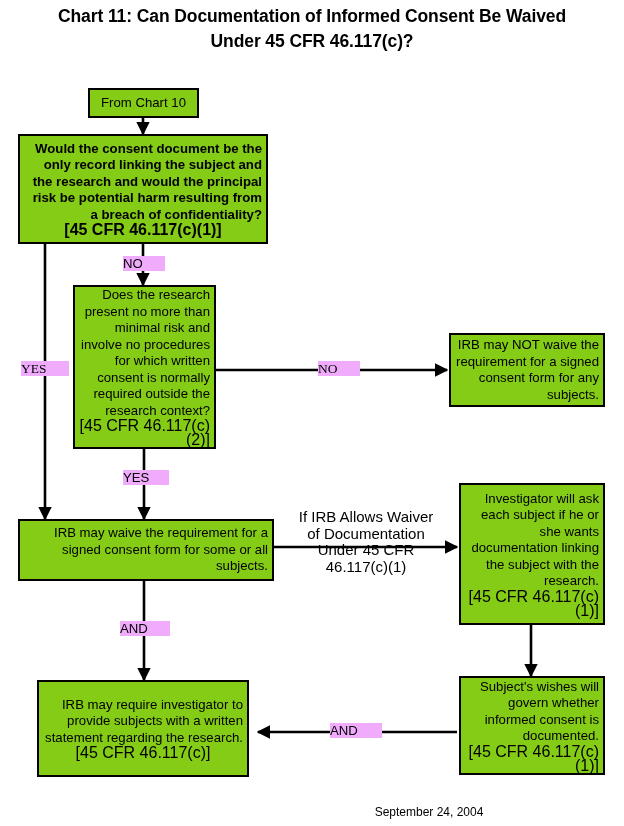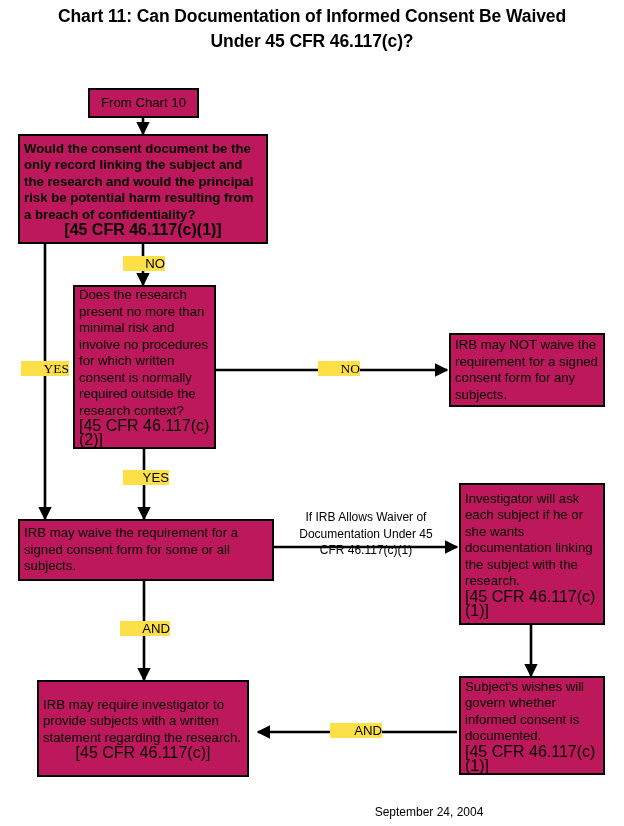--- a/index.html
+++ b/index.html
@@ -37,61 +37,61 @@
     letter-spacing: -0.1px;
     line-height: 25px;
   }
   #title-line1 { top: 4px; }
   #title-line2 { top: 29px; }
 
   
   .box {
     position: absolute;
     box-sizing: border-box;
-    background: #be185d;
+    background: #84cc16;
     border: 2.4px solid #000000;
     display: flex;
     flex-direction: column;
     align-items: center;
     justify-content: center;
-    text-align: left;
+    text-align: right;
     font-family: "Liberation Sans", sans-serif;
     font-size: 13.2px;
     line-height: 16.5px;
     padding: 2px 4px;
     z-index: 3;
   }
   .box .cfr {
     font-size: 16px;
     line-height: 14px;
     display: block;
   }
   .box .maintext { display: block; }
 
   
   .edge-label {
     position: absolute;
-    background: #fde047;
-    text-align: right;
+    background: #f0abfc;
+    text-align: left;
     z-index: 4;
     font-family: "Liberation Sans", sans-serif;
     font-size: 13.2px;
     line-height: 15px;
   }
   .edge-label.serif {
     font-family: "Liberation Serif", serif;
     font-size: 13.5px;
   }
 
   
   .mid-note {
     position: absolute;
     text-align: center;
     font-family: "Liberation Sans", sans-serif;
-    font-size: 12px;
+    font-size: 15px;
     line-height: 16.5px;
     background: transparent;
     z-index: 4;
   }
 
   
   .footer {
     position: absolute;
     text-align: center;
     font-family: "Liberation Sans", sans-serif;

